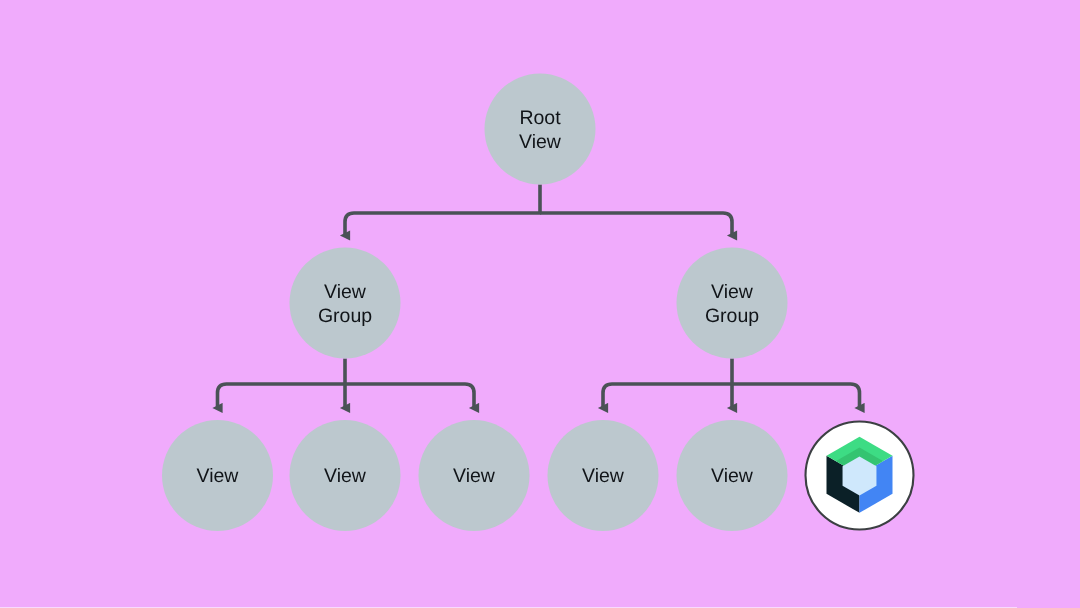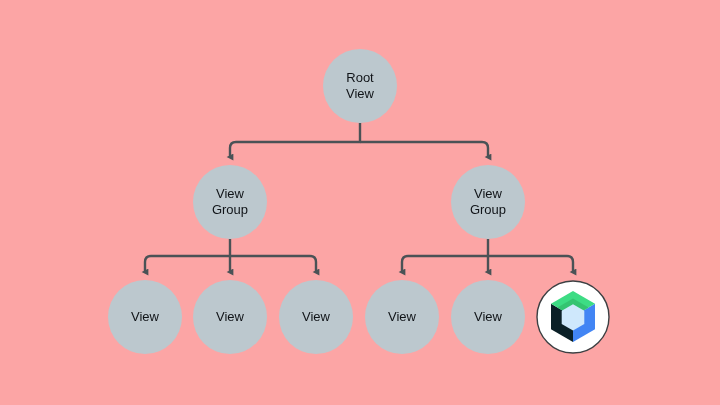--- a/index.html
+++ b/index.html
@@ -10,21 +10,21 @@
   body {
     width: 720px;
     height: 405px;
     font-family: "Liberation Sans", sans-serif;
     overflow: hidden;
   }
   #diagram-root {
     position: relative;
     width: 720px;
     height: 405px;
-    background: #fca5a5;
+    background: #f0abfc;
   }
   #tree-svg {
     position: absolute;
     left: 0;
     top: 0;
     width: 720px;
     height: 405px;
     display: block;
   }
   .node-label {

